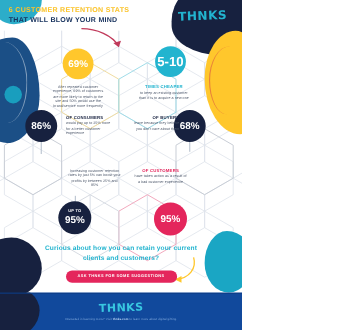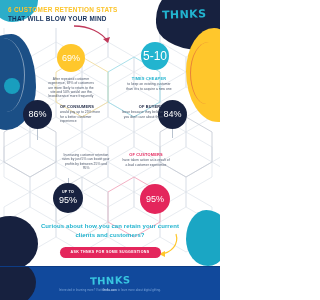--- a/index.html
+++ b/index.html
@@ -82,21 +82,21 @@
 
   
   .arrow{position:absolute;z-index:5;}
   #arrow-header{left:72px;top:24px;}
   #arrow-cta{left:150px;top:232px;}
 
   
   .node{position:absolute;z-index:6;border-radius:50%;
         display:flex;align-items:center;justify-content:center;
         flex-direction:column;color:#ffffff;text-align:center;}
-  .node .big{font-weight:normal;line-height:1;}
+  .node .big{font-weight:bold;line-height:1;}
   .node .small{font-weight:bold;line-height:1;}
 
   #node-69{left:57px;top:44px;width:28px;height:28px;background:#ffc72c;color:#ffffff;}
   #node-69 .big{font-size:9px;}
   #node-510{left:141px;top:42px;width:28px;height:28px;background:#22b4cf;}
   #node-510 .big{font-size:12px;}
   #node-86{left:23px;top:100px;width:29px;height:29px;background:#17213f;text-align:center;}
   #node-86 .big{font-size:9px;}
   #node-68{left:158px;top:100px;width:29px;height:29px;background:#17213f;}
   #node-68 .big{font-size:9px;}
@@ -247,21 +247,21 @@
   <div class="node" id="node-69">
     <span class="big">69%</span>
   </div>
   <div class="node" id="node-510">
     <span class="big">5-10</span>
   </div>
   <div class="node" id="node-86">
     <span class="big">86%</span>
   </div>
   <div class="node" id="node-68">
-    <span class="big">84%</span>
+    <span class="big">68%</span>
   </div>
   <div class="node" id="node-95up">
     <span class="small">UP TO</span>
     <span class="big">95%</span>
   </div>
   <div class="node" id="node-95pink">
     <span class="big">95%</span>
   </div>
 
   <div class="txt" id="txt-69">

